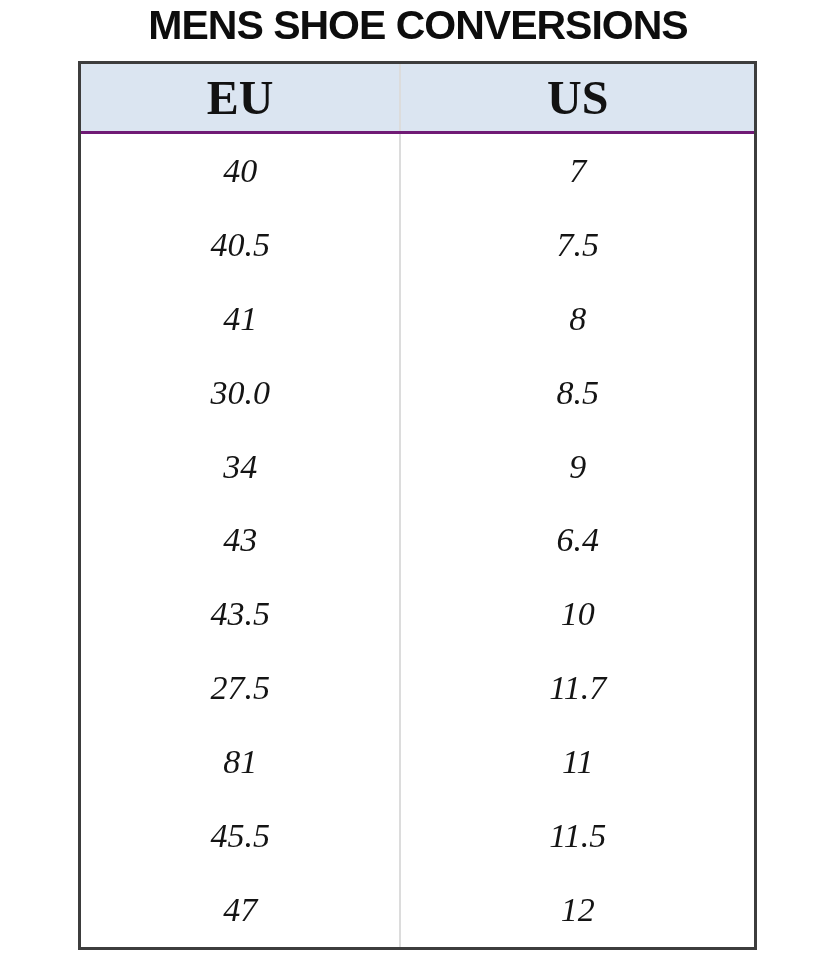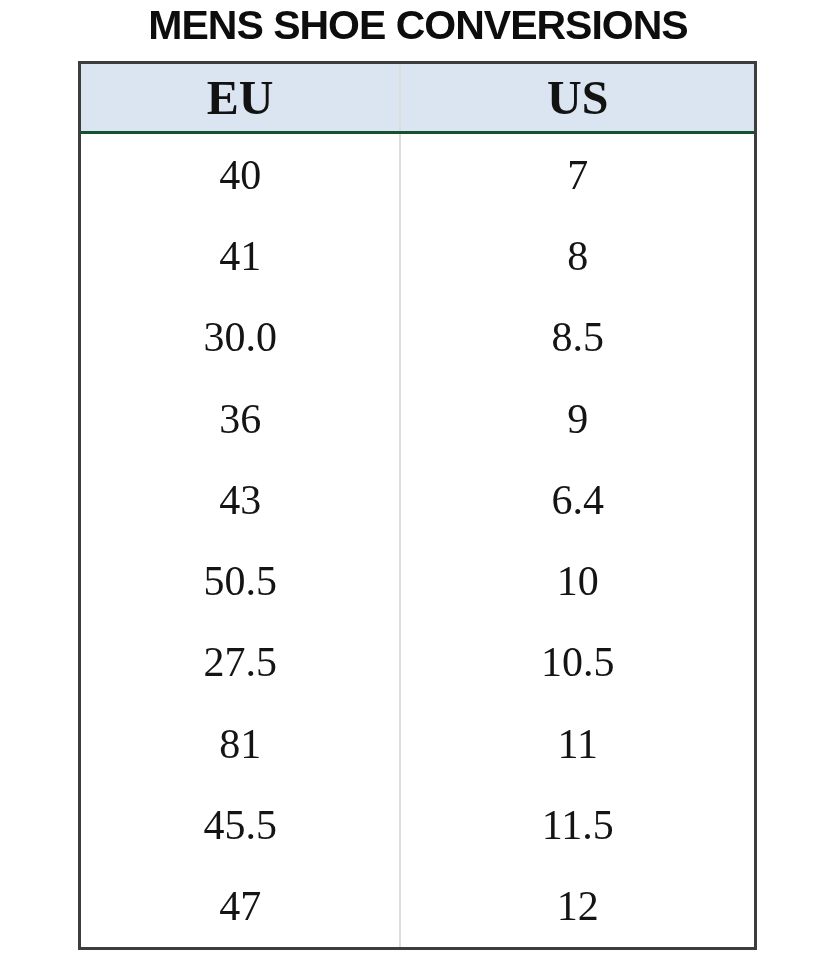--- a/index.html
+++ b/index.html
@@ -38,21 +38,21 @@
     border: 3px solid #3d3d3d;
     display: flex;
     flex-direction: column;
     background: #ffffff;
   }
   .thead {
     display: flex;
     height: 67px;
     flex: 0 0 67px;
     background: #dbe5f1;
-    border-bottom: 3px solid #14532d;
+    border-bottom: 3px solid #701a75;
   }
   .th {
     display: flex;
     align-items: center;
     justify-content: center;
     font-family: "Liberation Serif", serif;
     font-weight: 700;
     font-size: 48px;
     color: #121212;
     box-sizing: border-box;
@@ -71,23 +71,24 @@
   }
   .tr {
     flex: 1;
     display: flex;
   }
   .td {
     display: flex;
     align-items: center;
     justify-content: center;
     font-family: "Liberation Serif", serif;
-    font-size: 42px;
+    font-size: 34px;
     color: #141414;
     box-sizing: border-box;
+    font-style: italic;
   }
 </style>
 </head>
 <body>
 
 <div class="page">
 
   <div class="doc-title">MENS SHOE CONVERSIONS</div>
 
   <div class="conv-table">
@@ -96,42 +97,46 @@
       <div class="th col-left">EU</div>
       <div class="th col-right">US</div>
     </div>
 
     <div class="tbody">
       <div class="tr">
         <div class="td col-left">40</div>
         <div class="td col-right">7</div>
       </div>
       <div class="tr">
+        <div class="td col-left">40.5</div>
+        <div class="td col-right">7.5</div>
+      </div>
+      <div class="tr">
         <div class="td col-left">41</div>
         <div class="td col-right">8</div>
       </div>
       <div class="tr">
         <div class="td col-left">30.0</div>
         <div class="td col-right">8.5</div>
       </div>
       <div class="tr">
-        <div class="td col-left">36</div>
+        <div class="td col-left">34</div>
         <div class="td col-right">9</div>
       </div>
       <div class="tr">
         <div class="td col-left">43</div>
         <div class="td col-right">6.4</div>
       </div>
       <div class="tr">
-        <div class="td col-left">50.5</div>
+        <div class="td col-left">43.5</div>
         <div class="td col-right">10</div>
       </div>
       <div class="tr">
         <div class="td col-left">27.5</div>
-        <div class="td col-right">10.5</div>
+        <div class="td col-right">11.7</div>
       </div>
       <div class="tr">
         <div class="td col-left">81</div>
         <div class="td col-right">11</div>
       </div>
       <div class="tr">
         <div class="td col-left">45.5</div>
         <div class="td col-right">11.5</div>
       </div>
       <div class="tr">

